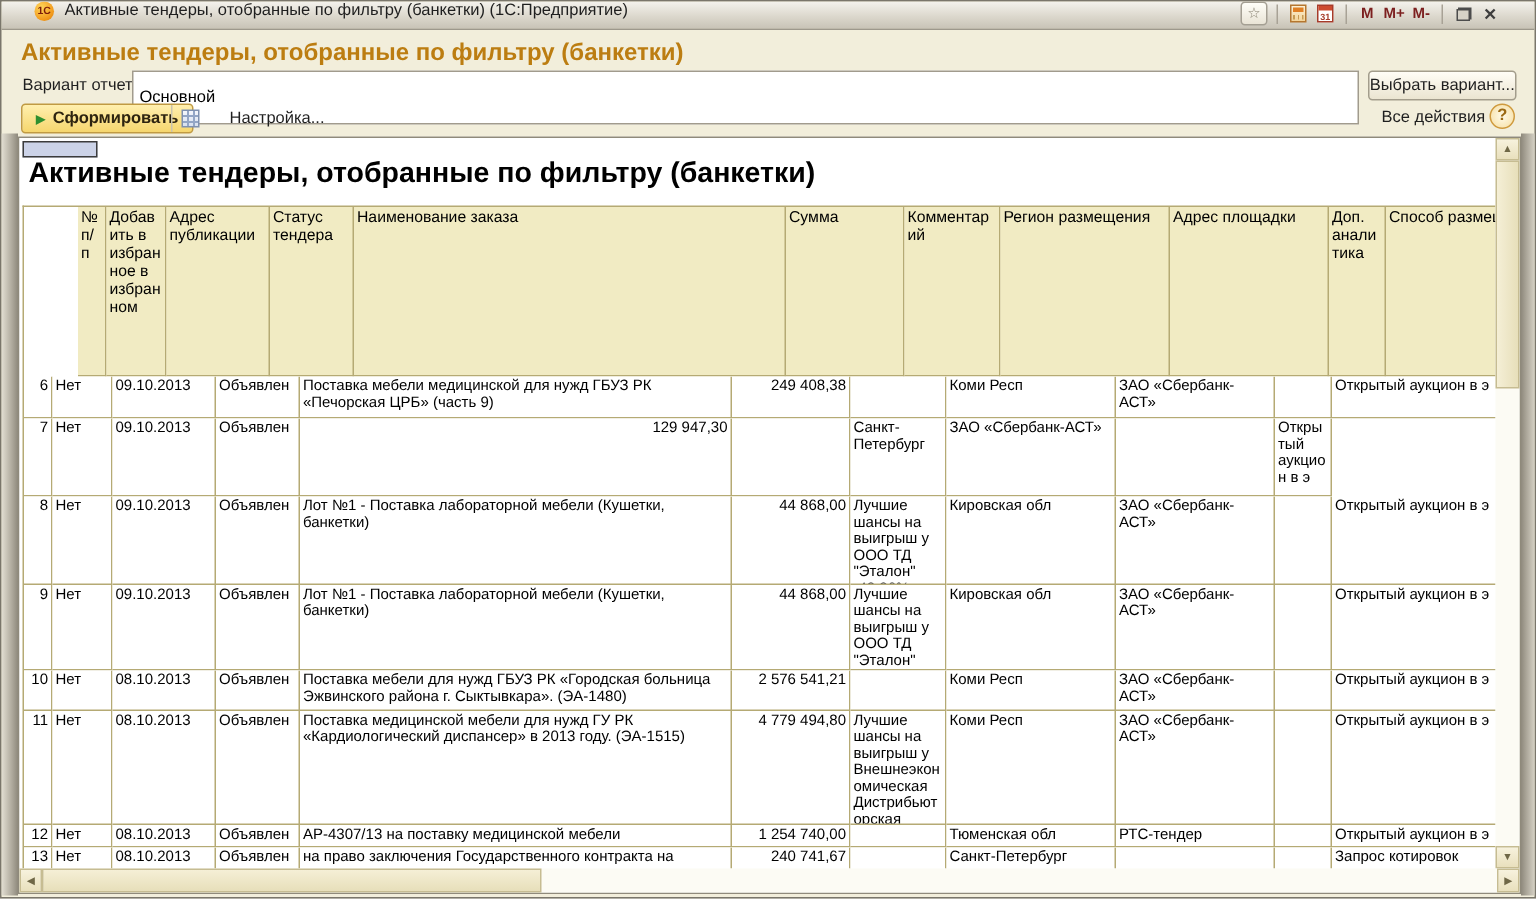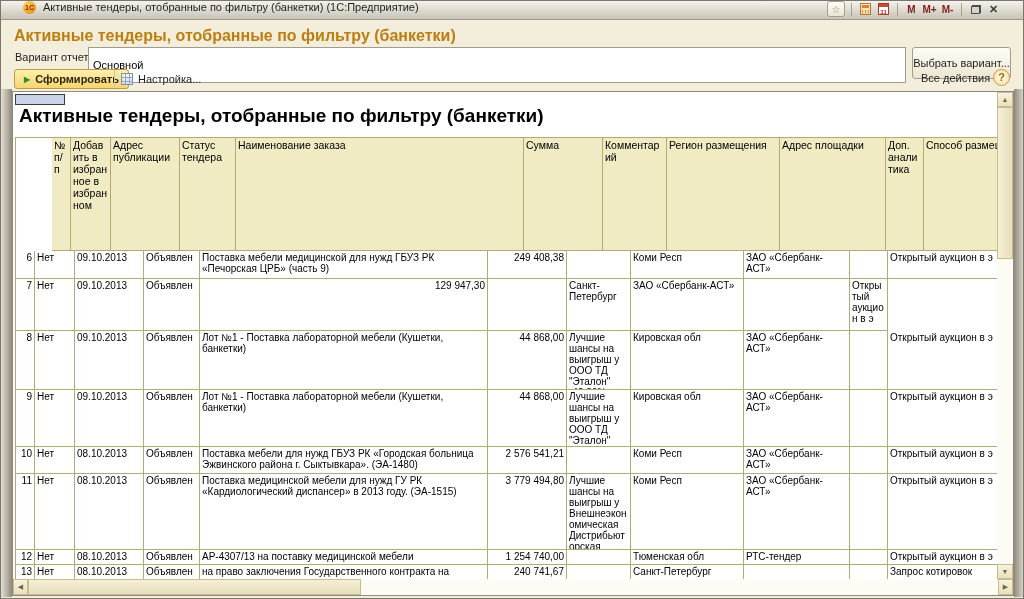--- a/index.html
+++ b/index.html
@@ -43,28 +43,28 @@
   
   .page-title { position:absolute; left:13px; top:26px; font-size:16px; font-weight:bold; color:#bc7d11; }
   .variant-label { position:absolute; left:14px; top:50px; font-size:11px; color:#1f1f1f; }
   .variant-input {
     position:absolute; left:87px; top:46px; width:818px; height:18px;
     border:1px solid #a19b8d; background:#fff; font-family:"Liberation Sans",sans-serif;
     font-size:11px; padding:17px 4px; color:#000;
   }
   .btn { border:1px solid #a39d8c; border-radius:3px; background:linear-gradient(#fffdf6,#ebe5d1);
          font-size:11px; color:#1f1f1f; display:inline-flex; align-items:center; justify-content:center; cursor:default; }
-  .btn-choose-variant { position:absolute; left:911px; top:46px; width:99px; height:32px; }
+  .btn-choose-variant { position:absolute; left:911px; top:46px; width:99px; height:20px; }
   .btn-generate { position:absolute; left:13px; top:68px; height:20px; padding:0 9px; gap:5px;
                   border:1px solid #c09a43; background:linear-gradient(#ffefae,#f6d66e);
                   font-weight:bold; color:#2e2410; }
   .generate-icon { color:#2f8f2f; font-size:8px; }
   .toolbar-sep { position:absolute; left:113px; top:69px; width:1px; height:18px; background:#cbc4ae; }
   .btn-settings { position:absolute; left:120px; top:69px; height:18px; display:inline-flex;
-                  align-items:center; gap:5px; font-size:11px; color:#1f1f1f; cursor:default; }
+                  align-items:center; gap:20px; font-size:11px; color:#1f1f1f; cursor:default; }
   .settings-icon { width:12px; height:12px; border:1px solid #7f91b0;
      background-image:
        repeating-linear-gradient(to right, transparent 0 3px, #93a6c6 3px 4px),
        repeating-linear-gradient(to bottom, transparent 0 3px, #93a6c6 3px 4px),
        linear-gradient(#f4f7fc,#d7e0ef); }
   .all-actions { position:absolute; left:920px; top:71px; display:inline-flex; align-items:center;
                  gap:4px; font-size:11px; color:#1f1f1f; cursor:default; }
   .aa-caret { font-size:6px; color:#3d3d3d; }
   .help-btn { position:absolute; left:992px; top:68px; width:17px; height:17px; border-radius:50%;
               border:1px solid #cf9a3d; background:radial-gradient(#fffbe9,#f6dda0);
@@ -234,21 +234,21 @@
             <div class="gcell">ЗАО «Сбербанк-АСТ»</div>
             <div class="gcell"></div>
             <div class="gcell">Открытый аукцион в э</div>
           </div>
           <div class="grid-row" style="grid-template-columns: 19px 40px 69px 56px 288px 79px 64px 113px 106px 38px 122px; height: 76px;">
             <div class="gcell align-r">11</div>
             <div class="gcell">Нет</div>
             <div class="gcell">08.10.2013</div>
             <div class="gcell">Объявлен</div>
             <div class="gcell">Поставка   медицинской мебели для нужд ГУ РК «Кардиологический диспансер» в 2013 году. (ЭА-1515)</div>
-            <div class="gcell align-r">3 779 494,80</div>
+            <div class="gcell align-r">4 779 494,80</div>
             <div class="gcell">Лучшие шансы на выигрыш у Внешнеэкономическая Дистрибьюторская Фирма "Акцепт" -90%</div>
             <div class="gcell">Коми Респ</div>
             <div class="gcell">ЗАО «Сбербанк-АСТ»</div>
             <div class="gcell"></div>
             <div class="gcell">Открытый аукцион в э</div>
           </div>
           <div class="grid-row" style="grid-template-columns: 19px 40px 69px 56px 288px 79px 64px 113px 106px 38px 122px; height: 15px;">
             <div class="gcell align-r">12</div>
             <div class="gcell">Нет</div>
             <div class="gcell">08.10.2013</div>

